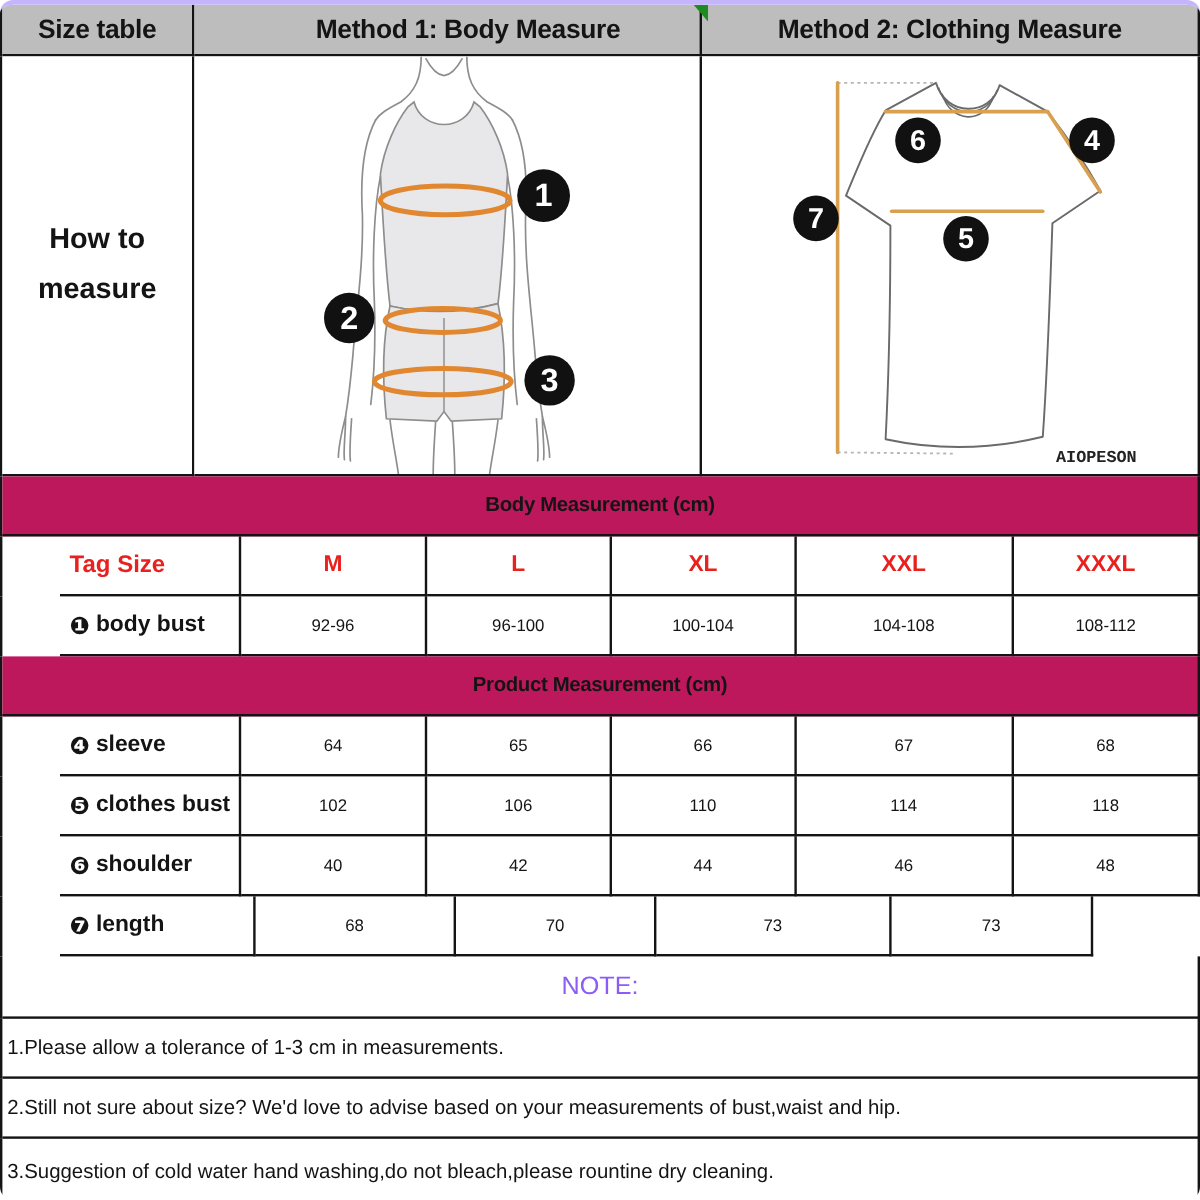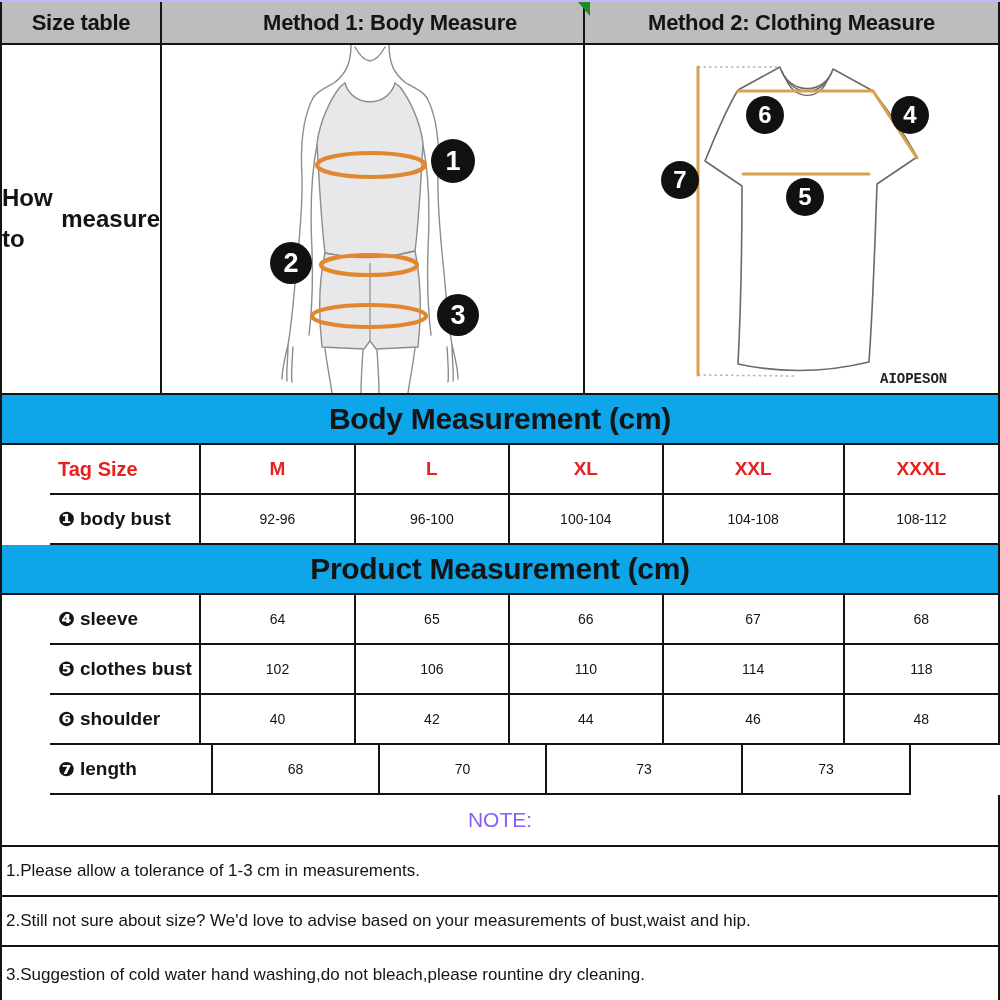--- a/index.html
+++ b/index.html
@@ -1,42 +1,42 @@
 <!DOCTYPE html>
 <html><head>
 <meta charset="utf-8">
 <style>
   * { margin:0; padding:0; box-sizing:border-box; }
   body { background:#ffffff; font-family:"Liberation Sans","DejaVu Sans",sans-serif; color:#141414; }
   .sheet { position:relative; width:1000px; height:1000px; background:#fff;
-           border-top:2px solid #c4b5fd; overflow:hidden; }
+           border-top:4px solid #c4b5fd; overflow:hidden;border-radius:11px; }
   .row { display:flex; border-left:2px solid #141414; }
   .cell { border-right:2px solid #141414; border-bottom:2px solid #141414;
           display:flex; align-items:center; justify-content:center; overflow:hidden; }
 
   
   .r-head   { height:43px; }
   .r-illus  { height:350px; }
   .r-band   { height:50px; }
   .r-data   { height:50px;padding-left:48px; }
   .r-note-t { height:52px; }
   .r-note   { height:50px; }
   .r-note-last { height:58px; }
   .r-note-last .cell { border-bottom:3px solid #141414; }
 
   
   .c-h1 { width:160px; } .c-h2 { width:423px;padding-left:35px; } .c-h3 { width:415px; }
   .head-cell { background:#bdbdbd; font-weight:bold; font-size:22px; letter-spacing:-0.3px; }
 
   
-  .howto { flex-direction:row; font-weight:bold; font-size:24px; line-height:1.7; background:#fff; }
+  .howto { flex-direction:column; font-weight:bold; font-size:24px; line-height:1.7; background:#fff; }
   .illus-cell { padding:0; background:#fff; }
 
   
-  .band-cell { width:998px; background:#0ea5e9; font-weight:bold; font-size:30px; letter-spacing:-0.3px; }
+  .band-cell { width:998px; background:#be185d; font-weight:bold; font-size:17px; letter-spacing:-0.3px; }
 
   
   .c-t0 { width:163px; justify-content:flex-start; padding-left:8px; }
   .c-t1 { width:167px; } .c-t2 { width:167px; } .c-t3 { width:166px; }
   .c-t4 { width:196px; } .c-t5 { width:168px; }
   .tag-label { color:#e8211f; font-weight:bold; font-size:20px; }
   .size-val  { color:#e8211f; font-weight:bold; font-size:19px; }
   .row-label { font-weight:bold; font-size:19px; display:flex; align-items:center; gap:5px; }
   .row-label .num { font-size:20px; }
   .val { font-size:14px; }

